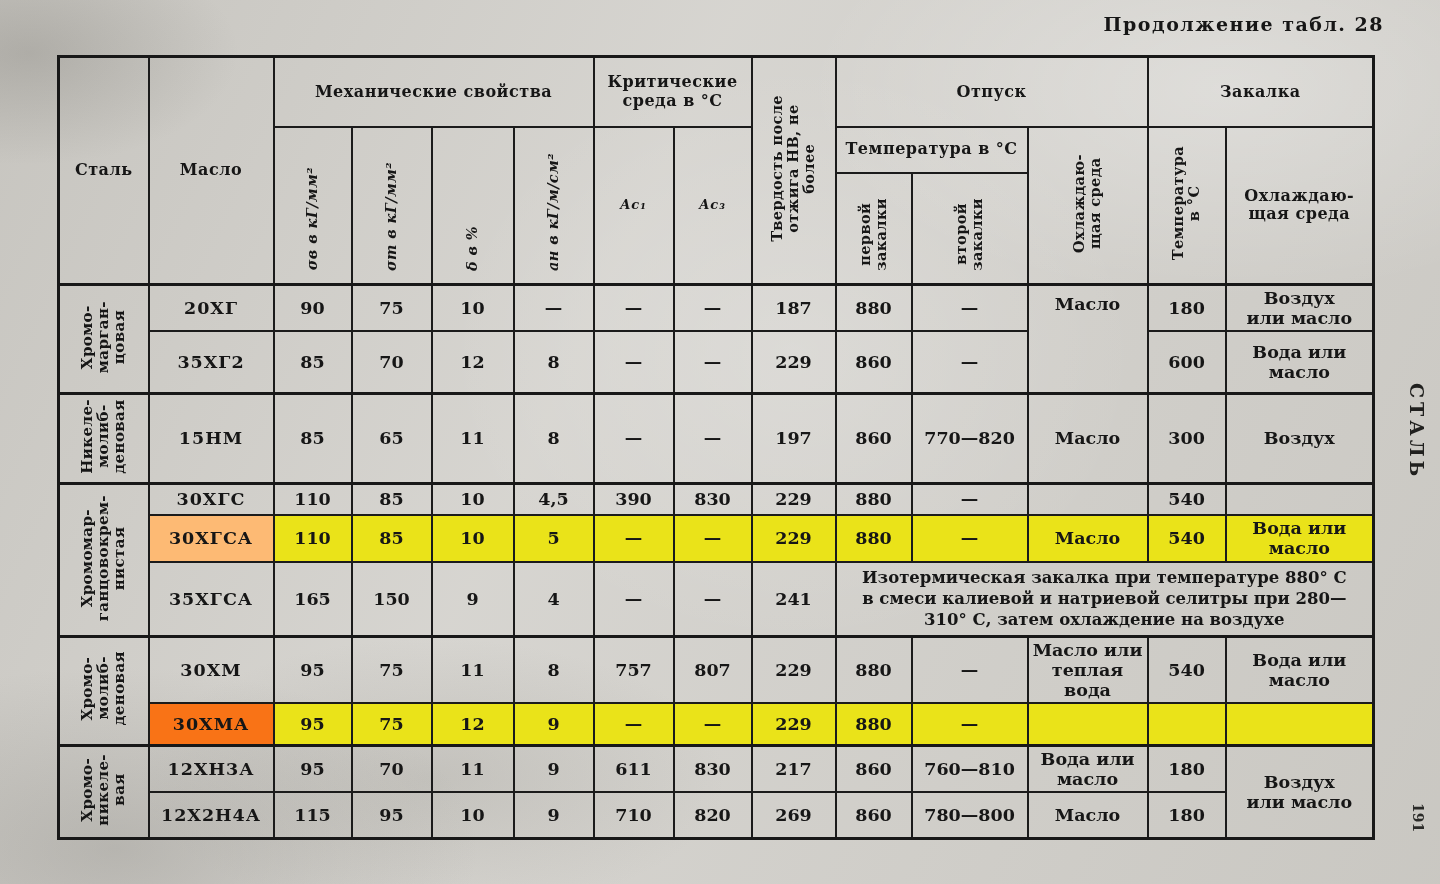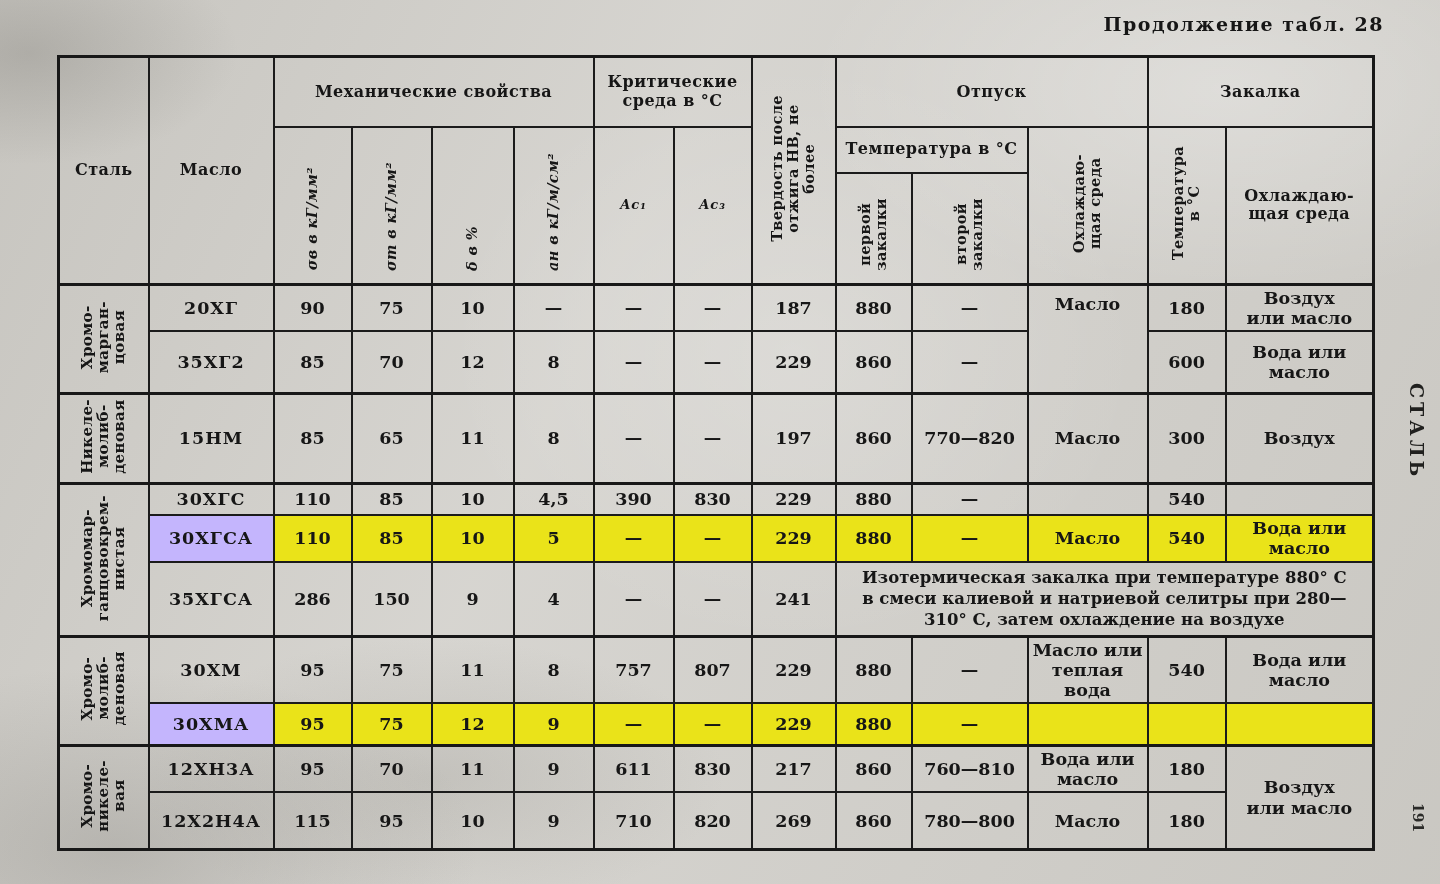--- a/index.html
+++ b/index.html
@@ -196,38 +196,38 @@
       <td>390</td>
       <td>830</td>
       <td>229</td>
       <td>880</td>
       <td>—</td>
       <td></td>
       <td>540</td>
       <td></td>
     </tr>
     <tr class="hl" style="height:44px">
-      <td class="grade" style="background: #c4b5fd;">30ХГСА</td>
+      <td class="grade" style="background: #fdba74;">30ХГСА</td>
       <td style="background: rgb(234, 227, 25);">110</td>
       <td style="background: rgb(234, 227, 25);">85</td>
       <td style="background: rgb(234, 227, 25);">10</td>
       <td style="background: rgb(234, 227, 25);">5</td>
       <td style="background: rgb(234, 227, 25);">—</td>
       <td style="background: rgb(234, 227, 25);">—</td>
       <td style="background: rgb(234, 227, 25);">229</td>
       <td style="background: rgb(234, 227, 25);">880</td>
       <td style="background: rgb(234, 227, 25);">—</td>
       <td style="background: rgb(234, 227, 25);">Масло</td>
       <td style="background: rgb(234, 227, 25);">540</td>
       <td style="background: rgb(234, 227, 25);">Вода или
 масло</td>
     </tr>
     <tr style="height:72px">
       <td class="grade">35ХГСА</td>
-      <td>286</td>
+      <td>165</td>
       <td>150</td>
       <td>9</td>
       <td>4</td>
       <td>—</td>
       <td>—</td>
       <td>241</td>
       <td class="note" colspan="5">Изотермическая закалка при температуре 880° С
 в смеси калиевой и натриевой селитры при 280—
 310° С, затем охлаждение на воздухе</td>
     </tr>
@@ -249,21 +249,21 @@
       <td>880</td>
       <td>—</td>
       <td>Масло или
 теплая
 вода</td>
       <td>540</td>
       <td>Вода или
 масло</td>
     </tr>
     <tr class="hl" style="height:42px">
-      <td class="grade" style="background: #c4b5fd;">30ХМА</td>
+      <td class="grade" style="background: #f97316;">30ХМА</td>
       <td style="background: rgb(234, 227, 25);">95</td>
       <td style="background: rgb(234, 227, 25);">75</td>
       <td style="background: rgb(234, 227, 25);">12</td>
       <td style="background: rgb(234, 227, 25);">9</td>
       <td style="background: rgb(234, 227, 25);">—</td>
       <td style="background: rgb(234, 227, 25);">—</td>
       <td style="background: rgb(234, 227, 25);">229</td>
       <td style="background: rgb(234, 227, 25);">880</td>
       <td style="background: rgb(234, 227, 25);">—</td>
       <td style="background: rgb(234, 227, 25);"></td>
@@ -286,21 +286,21 @@
       <td>830</td>
       <td>217</td>
       <td>860</td>
       <td>760—810</td>
       <td>Вода или
 масло</td>
       <td>180</td>
       <td rowspan="2">Воздух
 или масло</td>
     </tr>
-    <tr style="height:58px">
+    <tr style="height:47px">
       <td class="grade">12Х2Н4А</td>
       <td>115</td>
       <td>95</td>
       <td>10</td>
       <td>9</td>
       <td>710</td>
       <td>820</td>
       <td>269</td>
       <td>860</td>
       <td>780—800</td>

